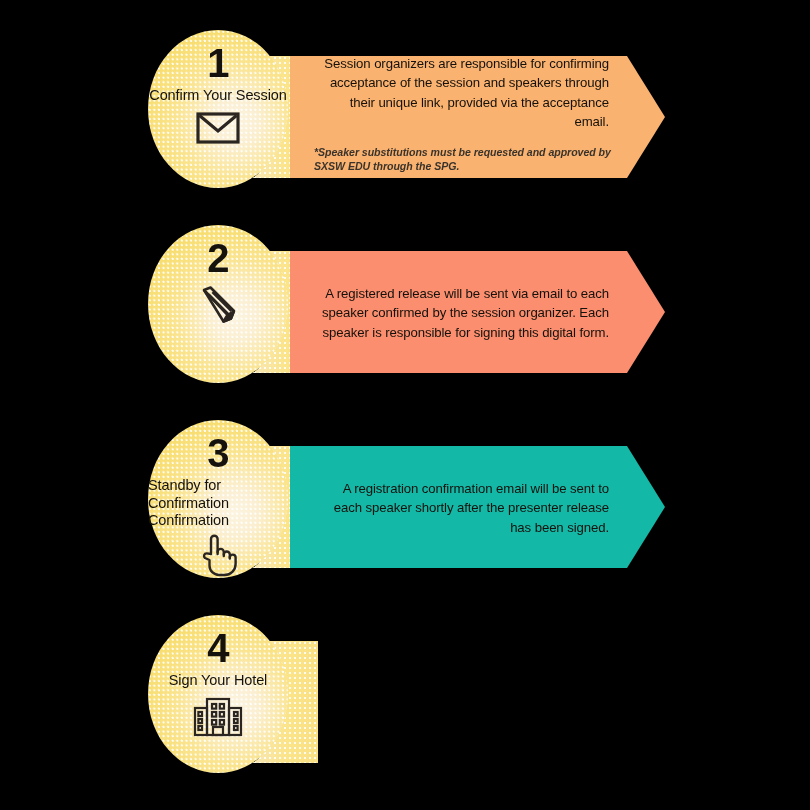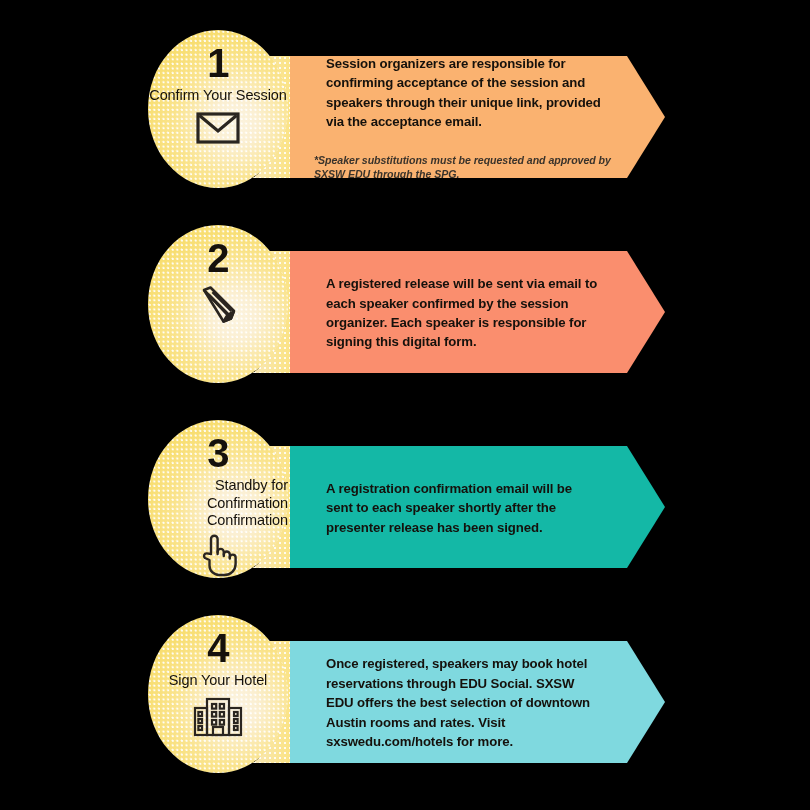--- a/index.html
+++ b/index.html
@@ -29,36 +29,36 @@
         mask-composite:exclude;}
 
   
   .banner{position:absolute;top:26px;height:122px;
           left:290px;width:375px;
           clip-path:polygon(0 0, calc(100% - 38px) 0, 100% 50%, calc(100% - 38px) 100%, 0 100%);
           box-sizing:border-box;
           padding:14px 52px 12px 24px;
           display:flex;flex-direction:column;justify-content:center;}
 
-  .banner-text{font-size:13.2px;font-weight:bold;line-height:1.47;color:#15110C;
-               letter-spacing:-0.1px;margin:12px;}
+  .banner-text{font-size:13.2px;font-weight:normal;line-height:1.47;color:#15110C;
+               letter-spacing:-0.1px;margin:4px;text-align:right;}
   .banner-note{font-size:10.6px;font-weight:bold;font-style:italic;line-height:1.38;
                color:#3A332B;margin:9px 0 12px 0;letter-spacing:-0.05px;}
 
   
   .circle{position:absolute;left:148px;top:0;width:140px;height:158px;border-radius:50%;
           background:
             radial-gradient(circle at 1.6px 1.6px, rgba(255,255,255,.92) 1.05px, transparent 1.25px) 0 0/4.6px 4.6px,
             radial-gradient(circle at 62% 58%, #FCF4E0 0%, #FBEFD2 18%, #FAE48F 46%, #F8DE72 70%, #F7D95F 100%);
           display:flex;flex-direction:column;align-items:center;
           justify-content:flex-start;padding-top:14px;box-sizing:border-box;}
 
   .step-num{font-size:40px;font-weight:bold;color:#15110C;line-height:0.95;
             letter-spacing:-0.5px;}
-  .step-title{font-size:14.5px;color:#15110C;line-height:1.22;text-align:right;
+  .step-title{font-size:14.5px;color:#15110C;line-height:1.22;text-align:left;
               margin-top:5px;letter-spacing:-0.1px;}
   .step-icon{margin-top:7px;display:flex;align-items:center;justify-content:center;}
   .step-icon svg{display:block;}
 </style>
 </head>
 <body>
 
 <div id="infographic">
 
   <div class="step step-1">
@@ -116,23 +116,20 @@
             <path d="M24.8 21.5 a3 3 0 0 1 6 0 L30.8 25.5"></path>
             <path d="M30.8 24.5 a2.9 2.9 0 0 1 5.8 0 L36.6 31 a11 11 0 0 1 -11 11 L20 42 a9.5 9.5 0 0 1 -9.5 -9.5 L10.5 27 L6 25 a2.6 2.6 0 0 1 1.8 -4.6 L12 21"></path>
           </g>
         </svg>
       </div>
     </div>
   </div>
 
   <div class="step step-4">
     <div class="tail"></div>
-    <div class="banner" style="background:#7FD9DF">
-      <p class="banner-text">Once registered, speakers may book hotel reservations through EDU Social. SXSW EDU offers the best selection of downtown Austin rooms and rates. Visit sxswedu.com/hotels for more.</p>
-    </div>
     <div class="circle">
       <div class="step-num">4</div>
       <div class="step-title">Sign Your Hotel</div>
       <div class="step-icon">
         <svg width="50" height="40" viewBox="0 0 50 40">
           <g stroke="#2A2520" stroke-width="2.2" fill="none">
             <rect x="14" y="2" width="22" height="36"></rect>
             <rect x="2" y="11" width="12" height="27"></rect>
             <rect x="36" y="11" width="12" height="27"></rect>
             <rect x="19" y="7" width="4.2" height="4.6"></rect>

